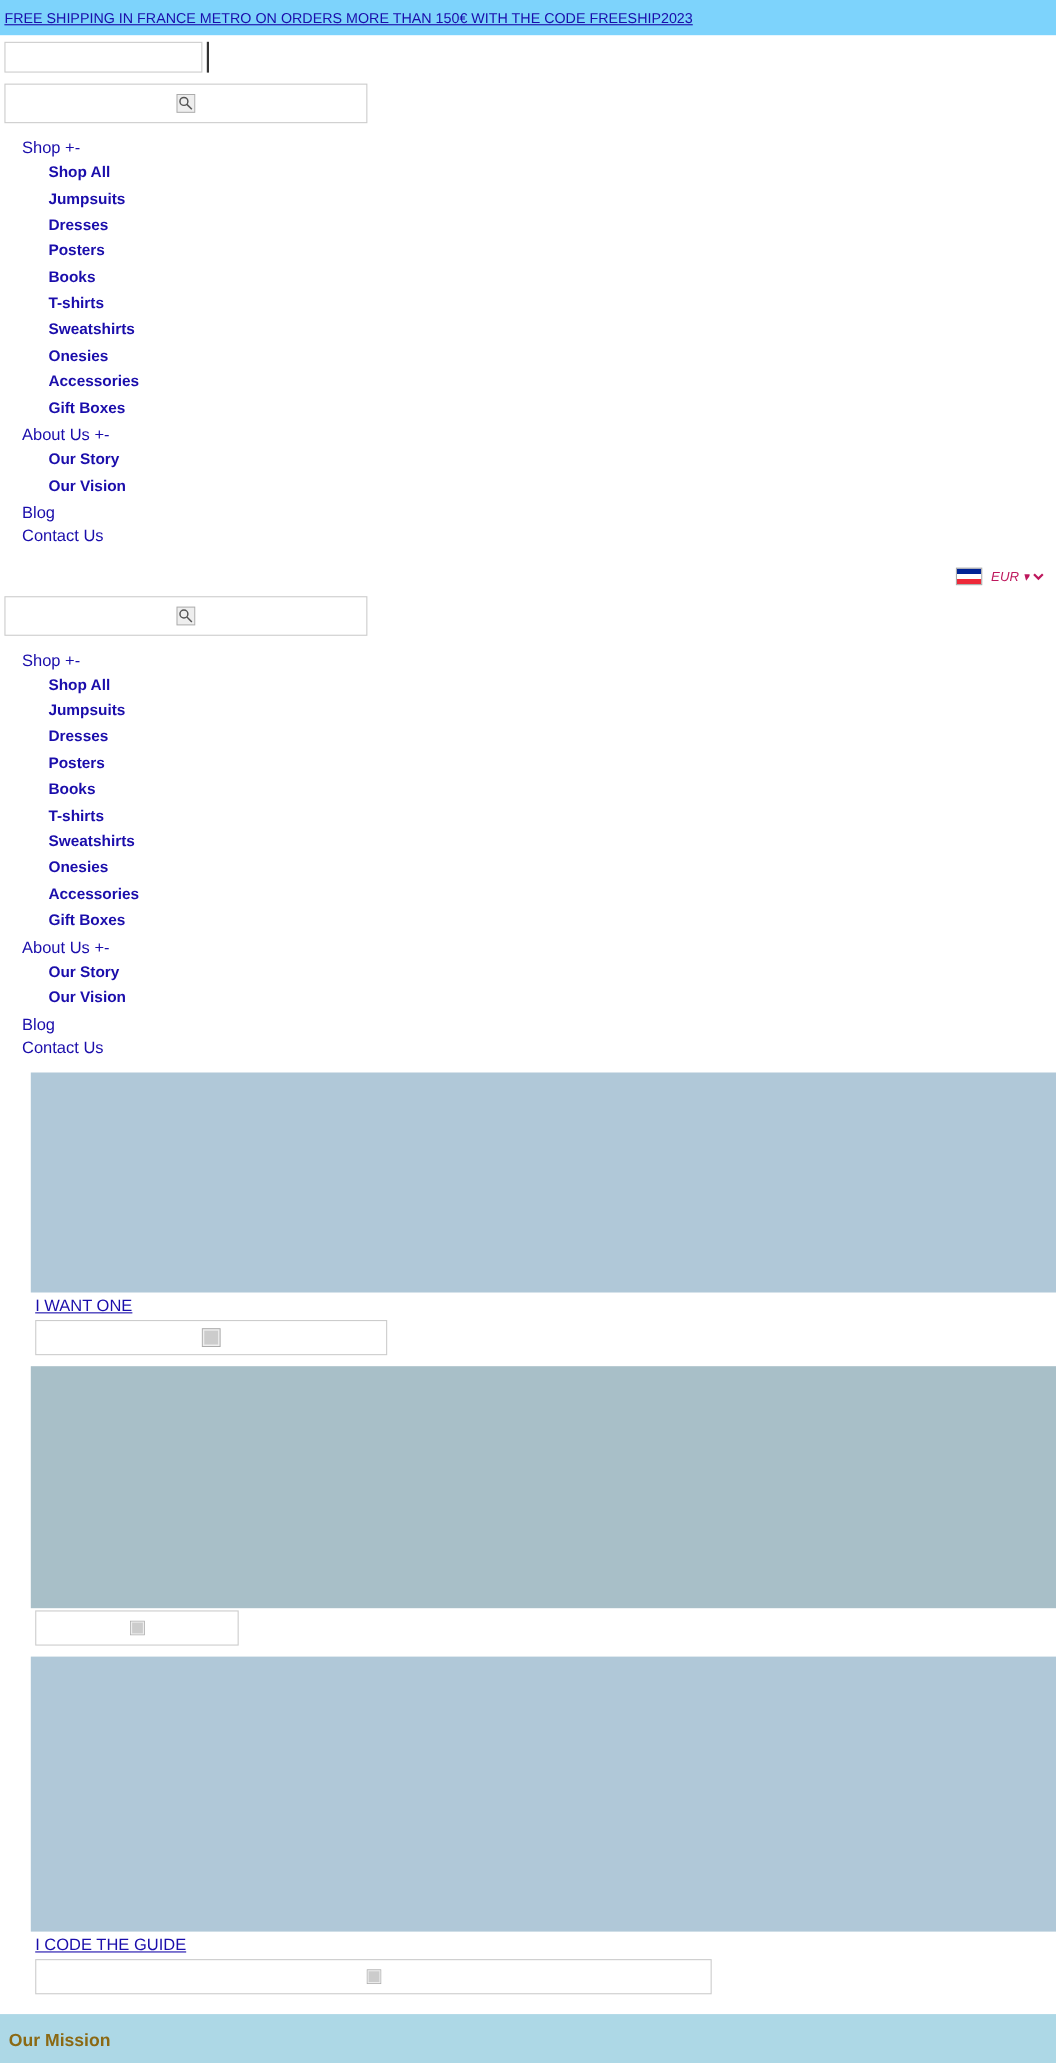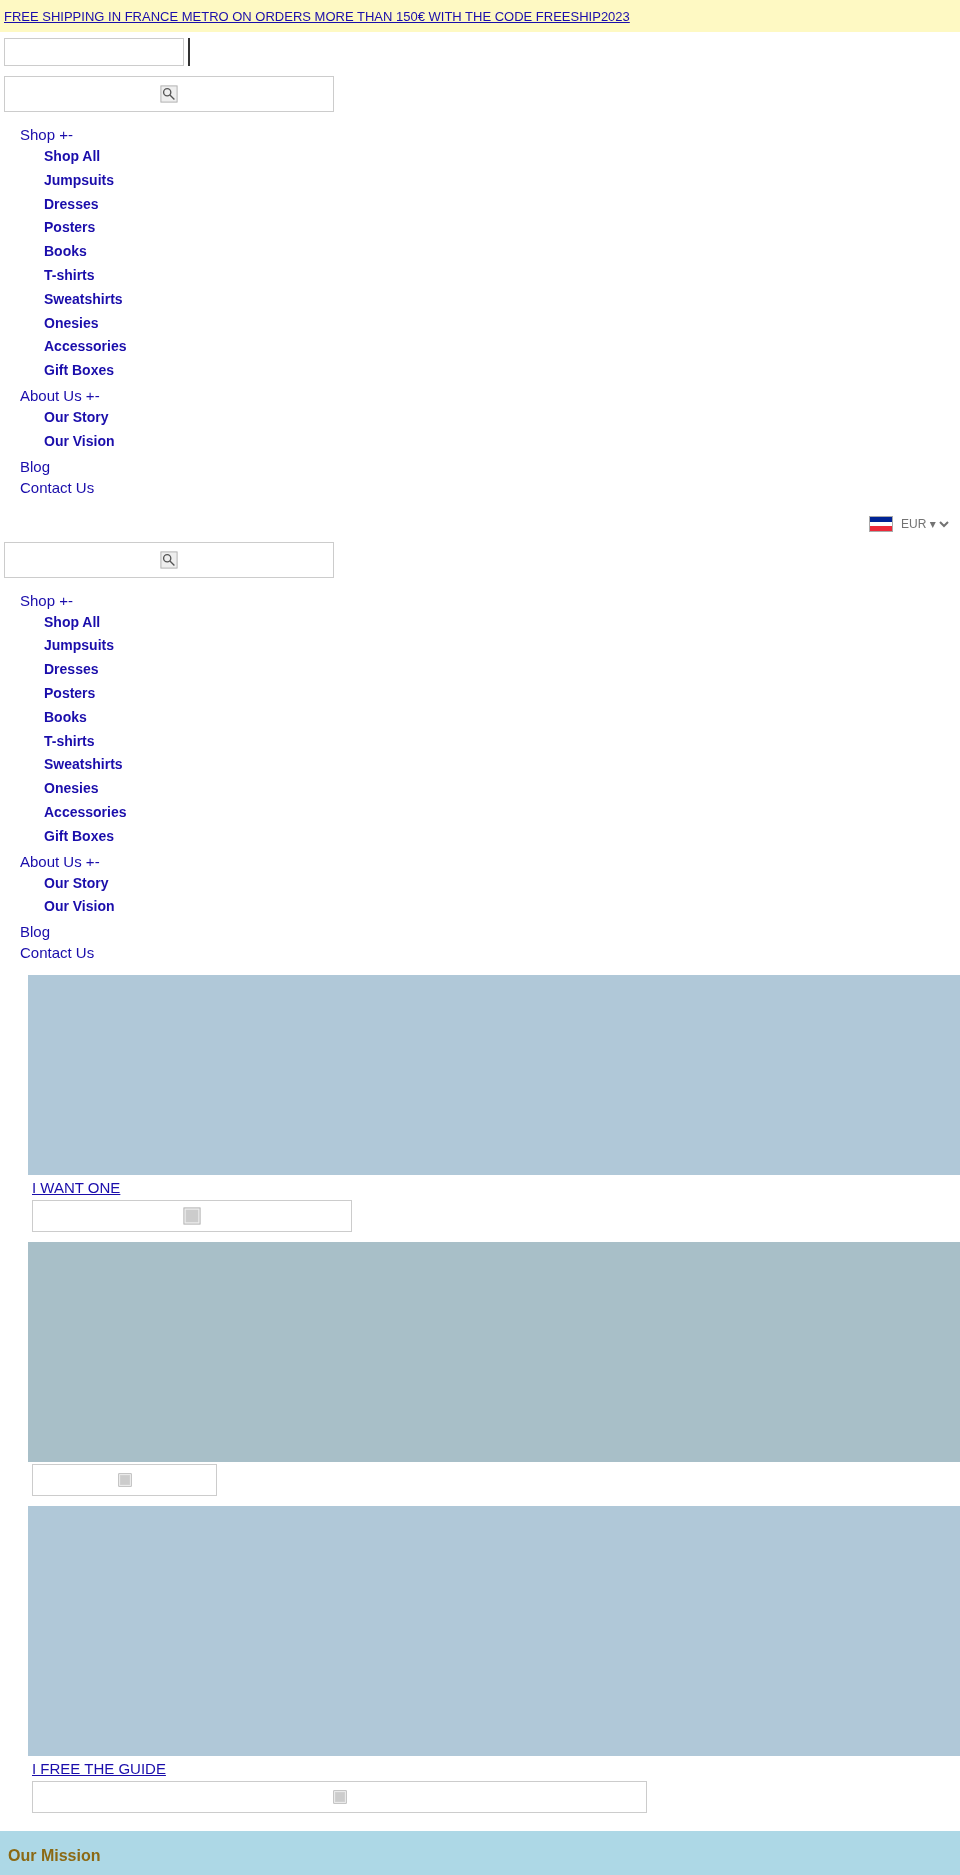--- a/index.html
+++ b/index.html
@@ -5,21 +5,21 @@
     * { margin: 0; padding: 0; box-sizing: border-box; }
     body {
       font-family: Arial, sans-serif;
       font-size: 14px;
       background: #fff;
       width: 960px;
     }
 
     
     .top-banner {
-      background: #fef9c3;
+      background: #7dd3fc;
       padding: 8px 4px;
     }
     .top-banner a {
       color: #1a0dab;
       text-decoration: underline;
       font-size: 13px;
     }
 
     
     .search-bar-wrap {
@@ -96,24 +96,25 @@
     .currency-flag {
       width: 24px;
       height: 16px;
       background: linear-gradient(180deg, #002395 33%, #fff 33%, #fff 66%, #ED2939 66%);
       margin-right: 4px;
       display: inline-block;
       border: 1px solid #aaa;
     }
     .currency-select {
       font-size: 12px;
-      color: #737373;
+      color: #be185d;
       border: none;
       background: transparent;
       cursor: pointer;
+      font-style: italic;
     }
 
     
     .search-btn2-wrap {
       padding: 4px;
     }
 
     
     .nav-menu2 {
       padding: 10px 4px 10px 20px;
@@ -304,21 +305,21 @@
       <svg width="14" height="14" viewBox="0 0 20 20">
         <rect x="1" y="1" width="18" height="18" fill="#eee" stroke="#aaa"></rect>
         <rect x="3" y="3" width="14" height="14" fill="#ccc"></rect>
       </svg>
     </button>
   </div>
 </div>
 
 <div class="hero-section">
   <div class="hero-image-placeholder-tall"></div>
-  <a class="hero-link">I FREE THE GUIDE</a>
+  <a class="hero-link">I CODE THE GUIDE</a>
   <div class="hero-btn-wrap">
     <button class="hero-btn medium">
       <svg width="14" height="14" viewBox="0 0 20 20">
         <rect x="1" y="1" width="18" height="18" fill="#eee" stroke="#aaa"></rect>
         <rect x="3" y="3" width="14" height="14" fill="#ccc"></rect>
       </svg>
     </button>
   </div>
 </div>
 

